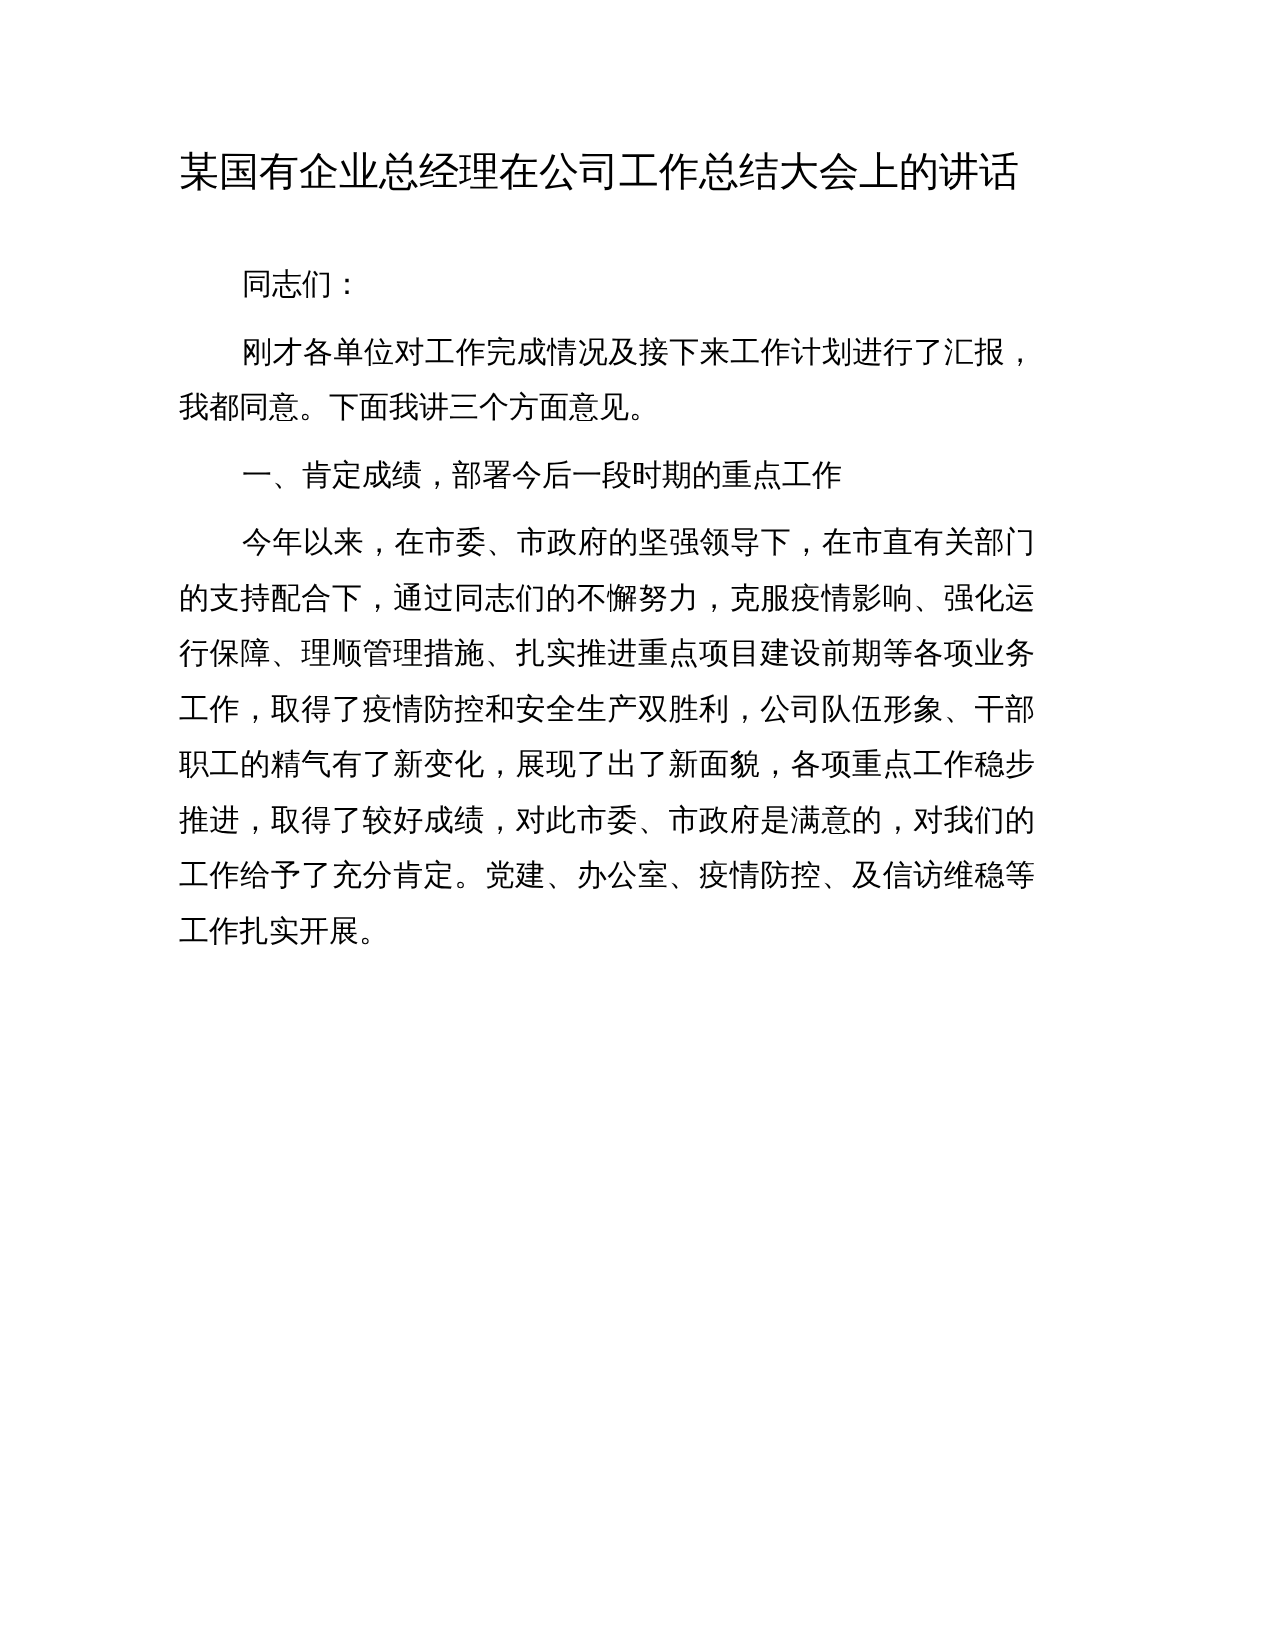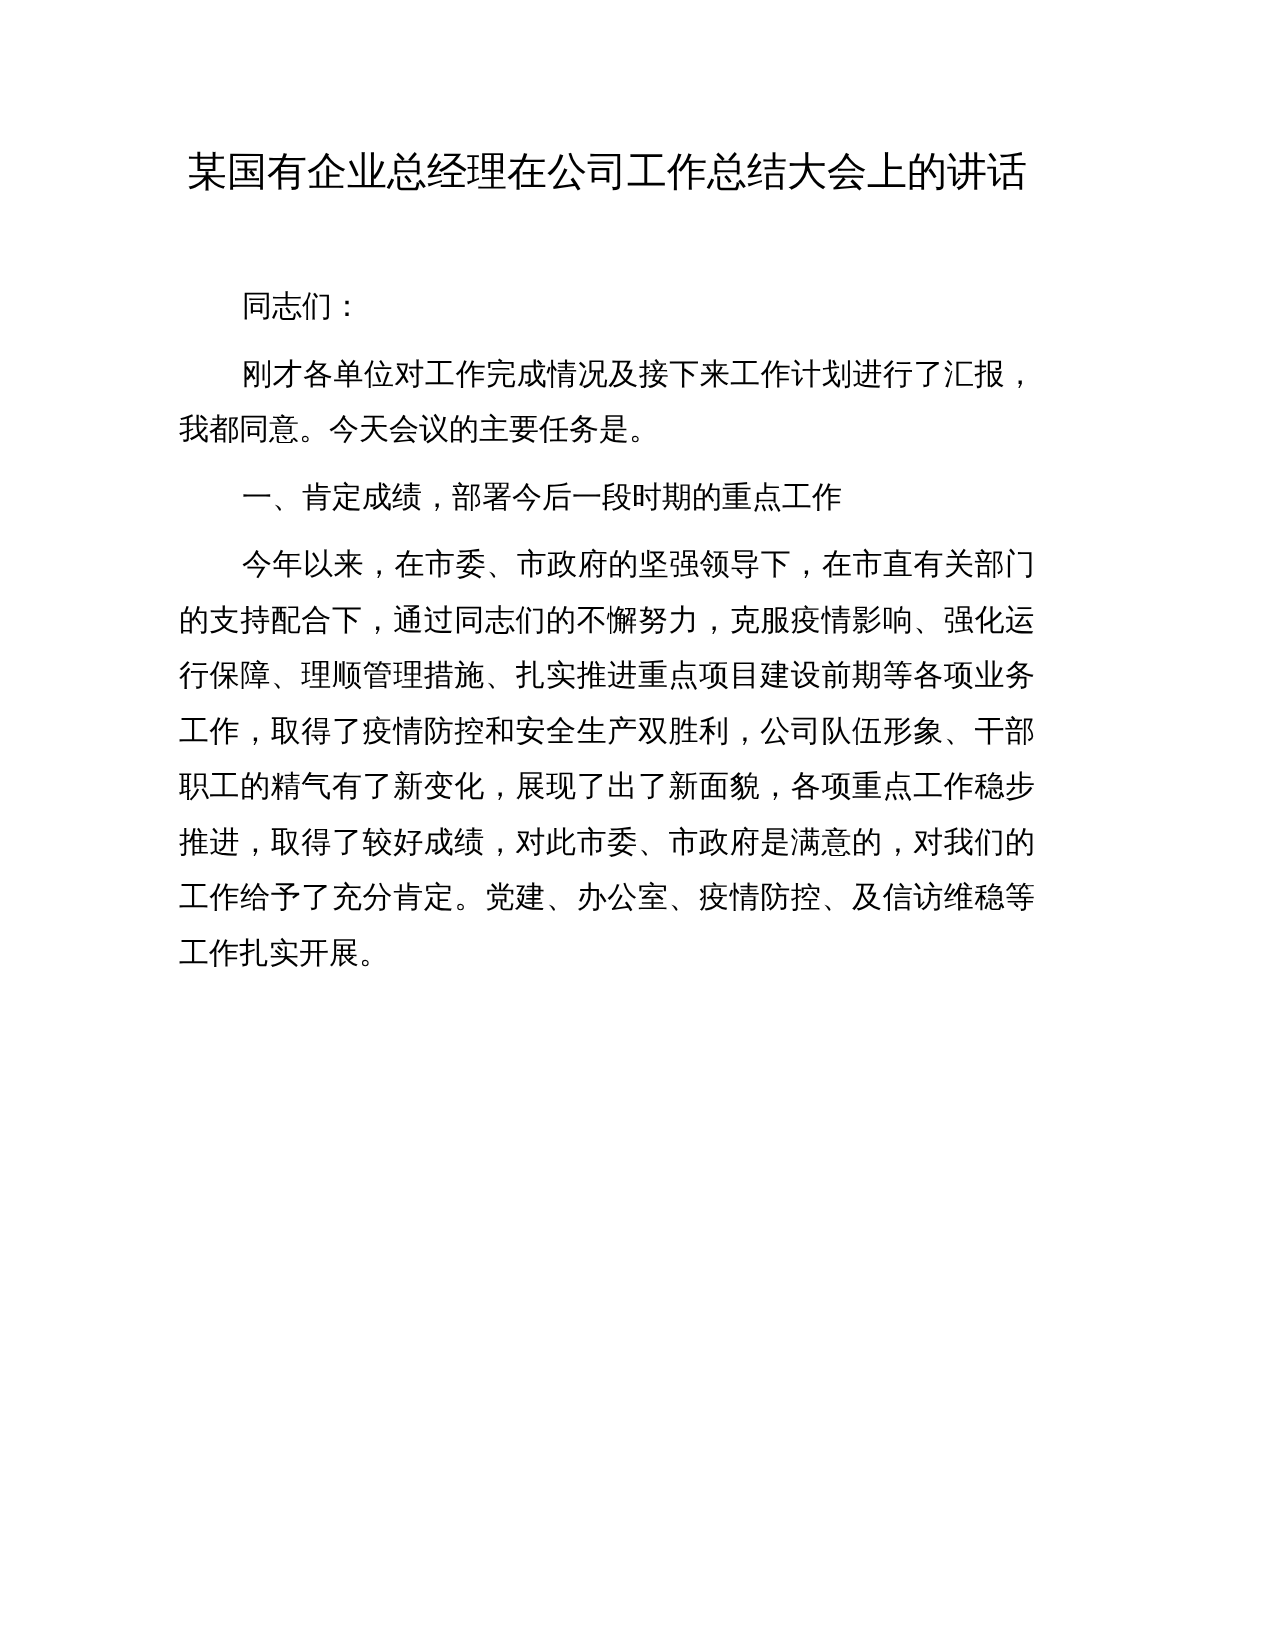--- a/index.html
+++ b/index.html
@@ -20,29 +20,28 @@
       left: 179px;
       top: 0;
       width: 856px;
     }
     .title {
       margin: 0;
       position: absolute;
       top: 143px;
       left: 0;
       width: 856px;
-      text-align: center;
       font-size: 40px;
       line-height: 57px;
       font-weight: normal;
       letter-spacing: 0px;
     }
     .body-text {
       position: absolute;
-      top: 278px;
+      top: 256px;
       left: 0;
       width: 856px;
     }
     .para {
       margin: 0 0 12px 0;
       font-size: 30px;
       line-height: 55.5px;
       text-indent: 63px;
       text-align: justify;
       text-justify: inter-character;
@@ -52,17 +51,17 @@
     }
   </style>
 </head>
 <body>
 
 <div class="page">
   <h1 class="title">某国有企业总经理在公司工作总结大会上的讲话</h1>
 
   <div class="body-text">
     <p class="para">同志们：</p>
-    <p class="para">刚才各单位对工作完成情况及接下来工作计划进行了汇报，我都同意。今天会议的主要任务是。</p>
+    <p class="para">刚才各单位对工作完成情况及接下来工作计划进行了汇报，我都同意。下面我讲三个方面意见。</p>
     <p class="para heading">一、肯定成绩，部署今后一段时期的重点工作</p>
     <p class="para">今年以来，在市委、市政府的坚强领导下，在市直有关部门的支持配合下，通过同志们的不懈努力，克服疫情影响、强化运行保障、理顺管理措施、扎实推进重点项目建设前期等各项业务工作，取得了疫情防控和安全生产双胜利，公司队伍形象、干部职工的精气有了新变化，展现了出了新面貌，各项重点工作稳步推进，取得了较好成绩，对此市委、市政府是满意的，对我们的工作给予了充分肯定。党建、办公室、疫情防控、及信访维稳等工作扎实开展。</p>
   </div>
 </div>
 
 </body></html>

